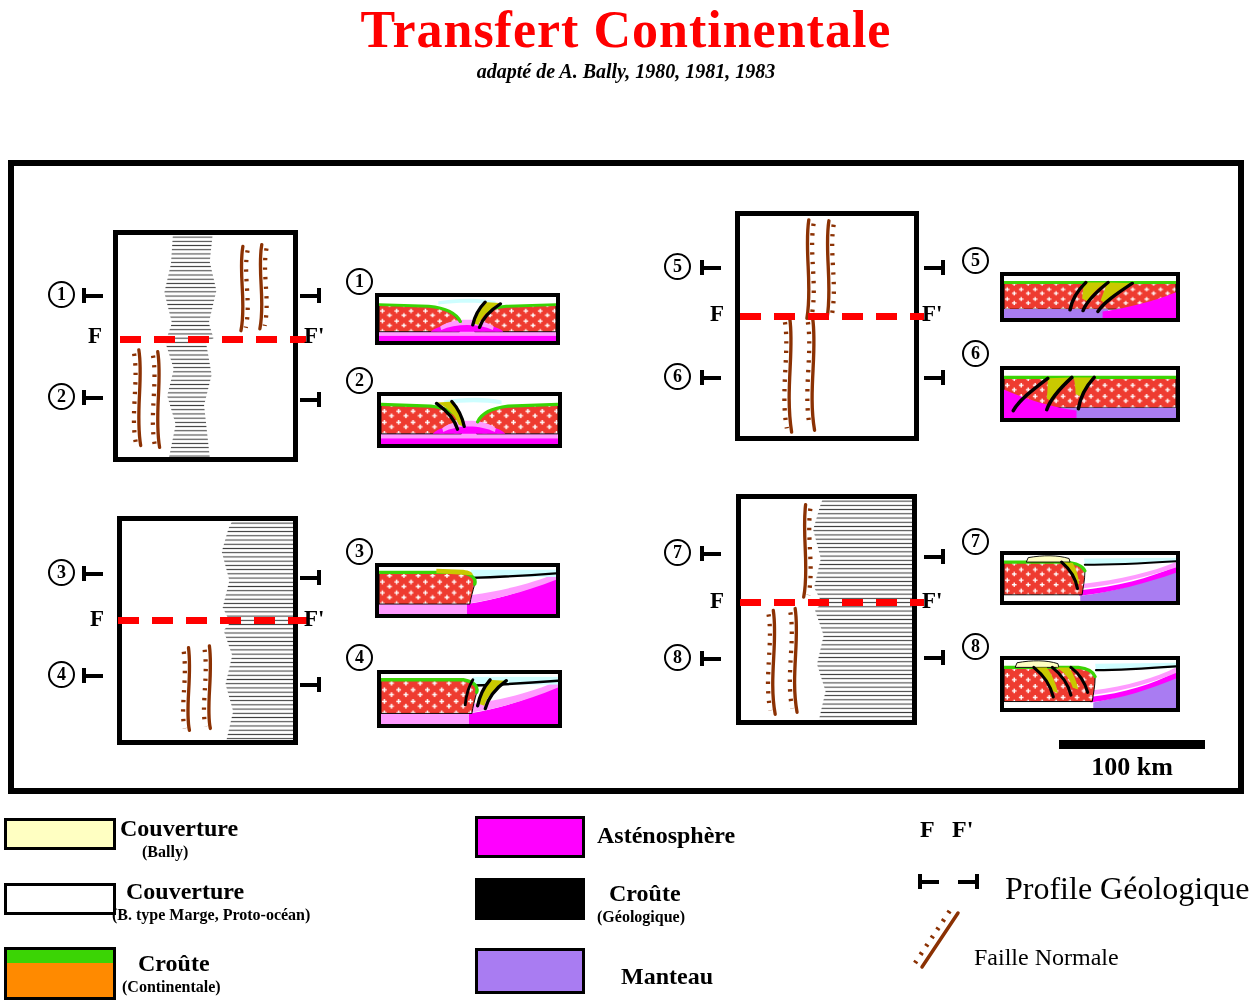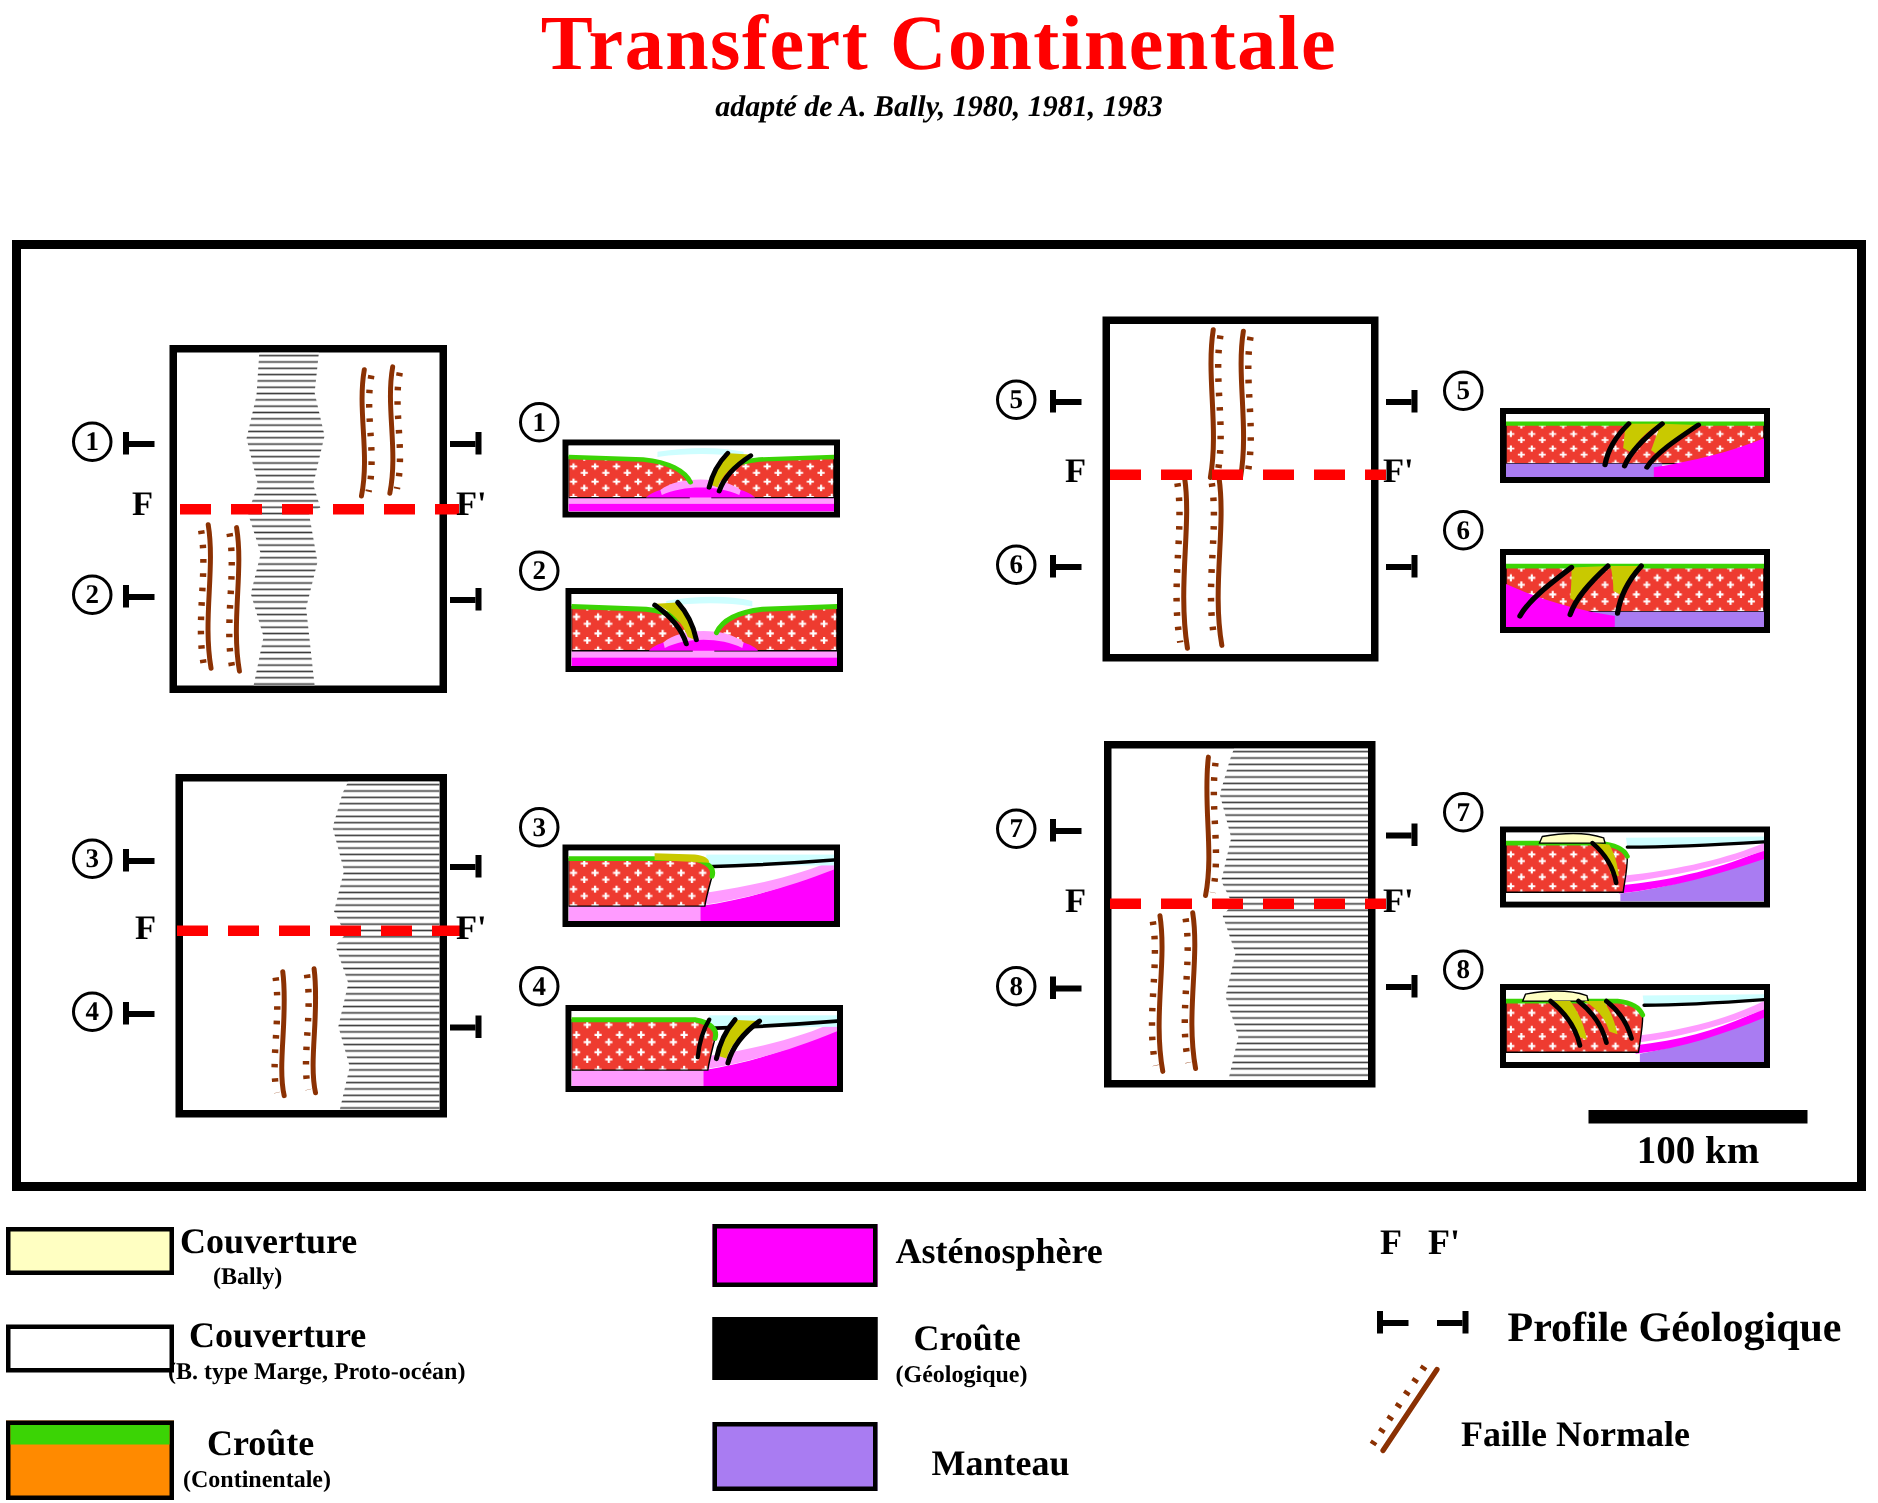--- a/index.html
+++ b/index.html
@@ -402,21 +402,21 @@
   <div class="legtext" style="left:952px;top:816px;font-weight:bold;font-size:24px">F'</div>
 
   <div class="tick" style="left:918px;top:874px">
       <span class="bar"></span>
       <span class="line"></span>
     </div>
   <div class="tick" style="left:958px;top:874px">
       <span class="line"></span>
       <span class="bar"></span>
     </div>
-  <div class="legtext" style="left:1005px;top:870px;font-weight:bold;font-size:28px">Profile Géologique</div>
+  <div class="legtext" style="left:1005px;top:870px;font-weight:normal;font-size:32px">Profile Géologique</div>
 
   <svg class="abs" style="left:912px;top:903px" width="58" height="72" viewBox="0 0 58 72">
     <path d="M10 64 L46 10" class="st-brown" stroke-width="5"></path>
     <path d="M3 60 L39 6" class="st-tick" stroke-width="5"></path>
   </svg>
-  <div class="legtext" style="left:974px;top:944px;font-weight:bold;font-size:24px">Faille Normale</div>
+  <div class="legtext" style="left:974px;top:944px;font-weight:normal;font-size:24px">Faille Normale</div>
 
 </div>
 
 </body></html>

